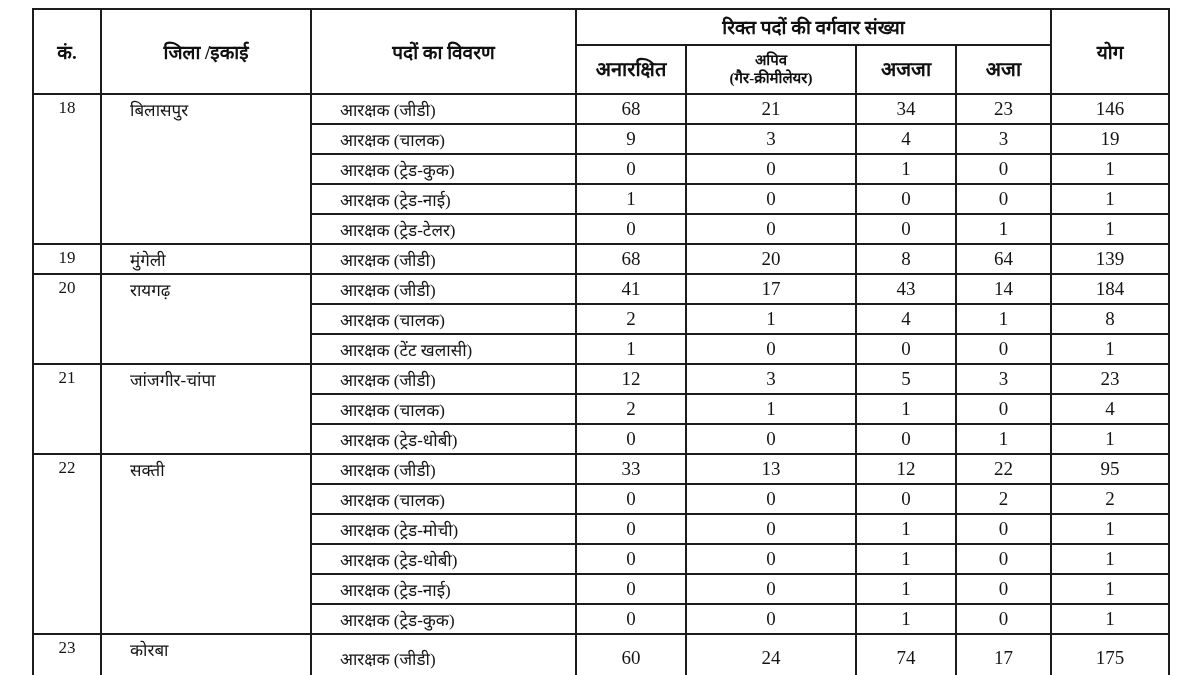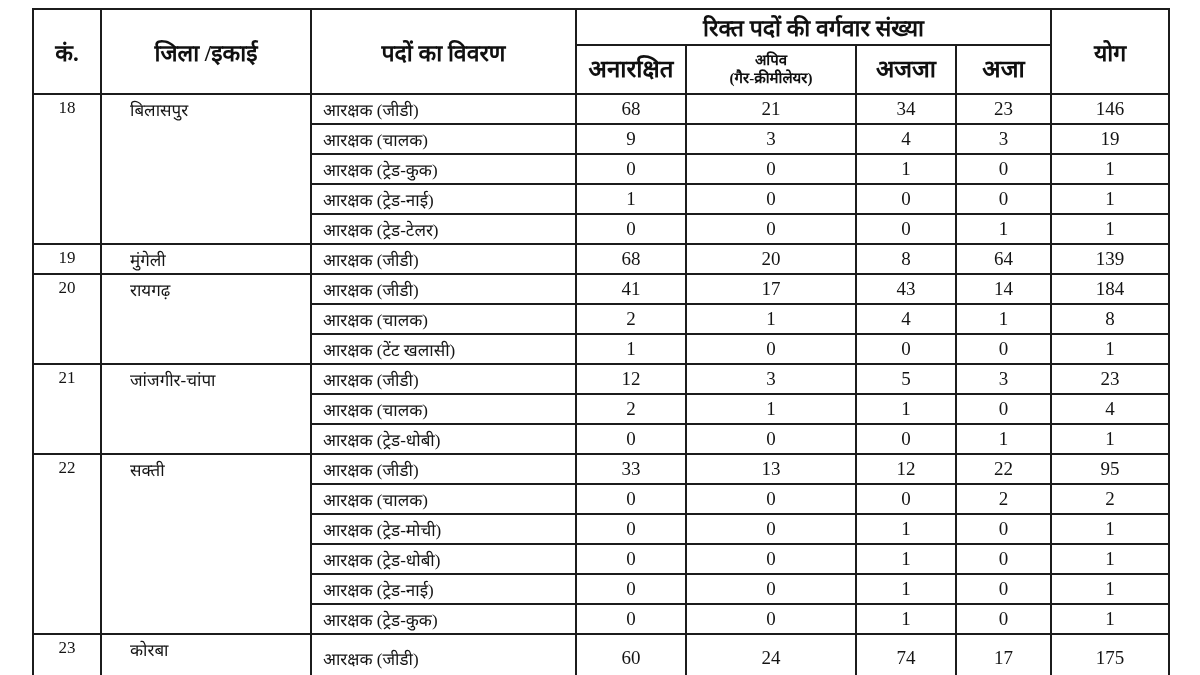--- a/index.html
+++ b/index.html
@@ -25,24 +25,24 @@
     padding: 0;
     overflow: hidden;
   }
   
   .vacancy thead th {
     font-weight: bold;
     color: #101010;
     text-align: center;
     vertical-align: middle;
   }
-  .th-top { font-size: 23px; }
+  .th-top { font-size: 19px; }
   .row-group-header { height: 36px; }
   .row-cat-header { height: 49px; }
-  .cat-th { font-size: 24px; line-height: 1.15; }
+  .cat-th { font-size: 20px; line-height: 1.15; }
   .cat-th.multiline { white-space: pre-line; font-size: 15px; }
   
   .vacancy tbody tr { height: 30px; }
   .vacancy tbody tr.cut-row { height: 48px; }
   td.serial {
     text-align: center;
     vertical-align: top;
     font-size: 17px;
     padding-top: 3px;
   }
@@ -50,21 +50,21 @@
     text-align: left;
     vertical-align: top;
     font-size: 17px;
     padding: 3px 4px 0 28px;
     white-space: nowrap;
   }
   td.post {
     text-align: left;
     vertical-align: middle;
     font-size: 17px;
-    padding-left: 11px;
+    padding-left: 28px;
     white-space: nowrap;
   }
   td.num {
     text-align: center;
     vertical-align: middle;
     font-size: 19px;
   }
 </style>
 </head>
 <body>

